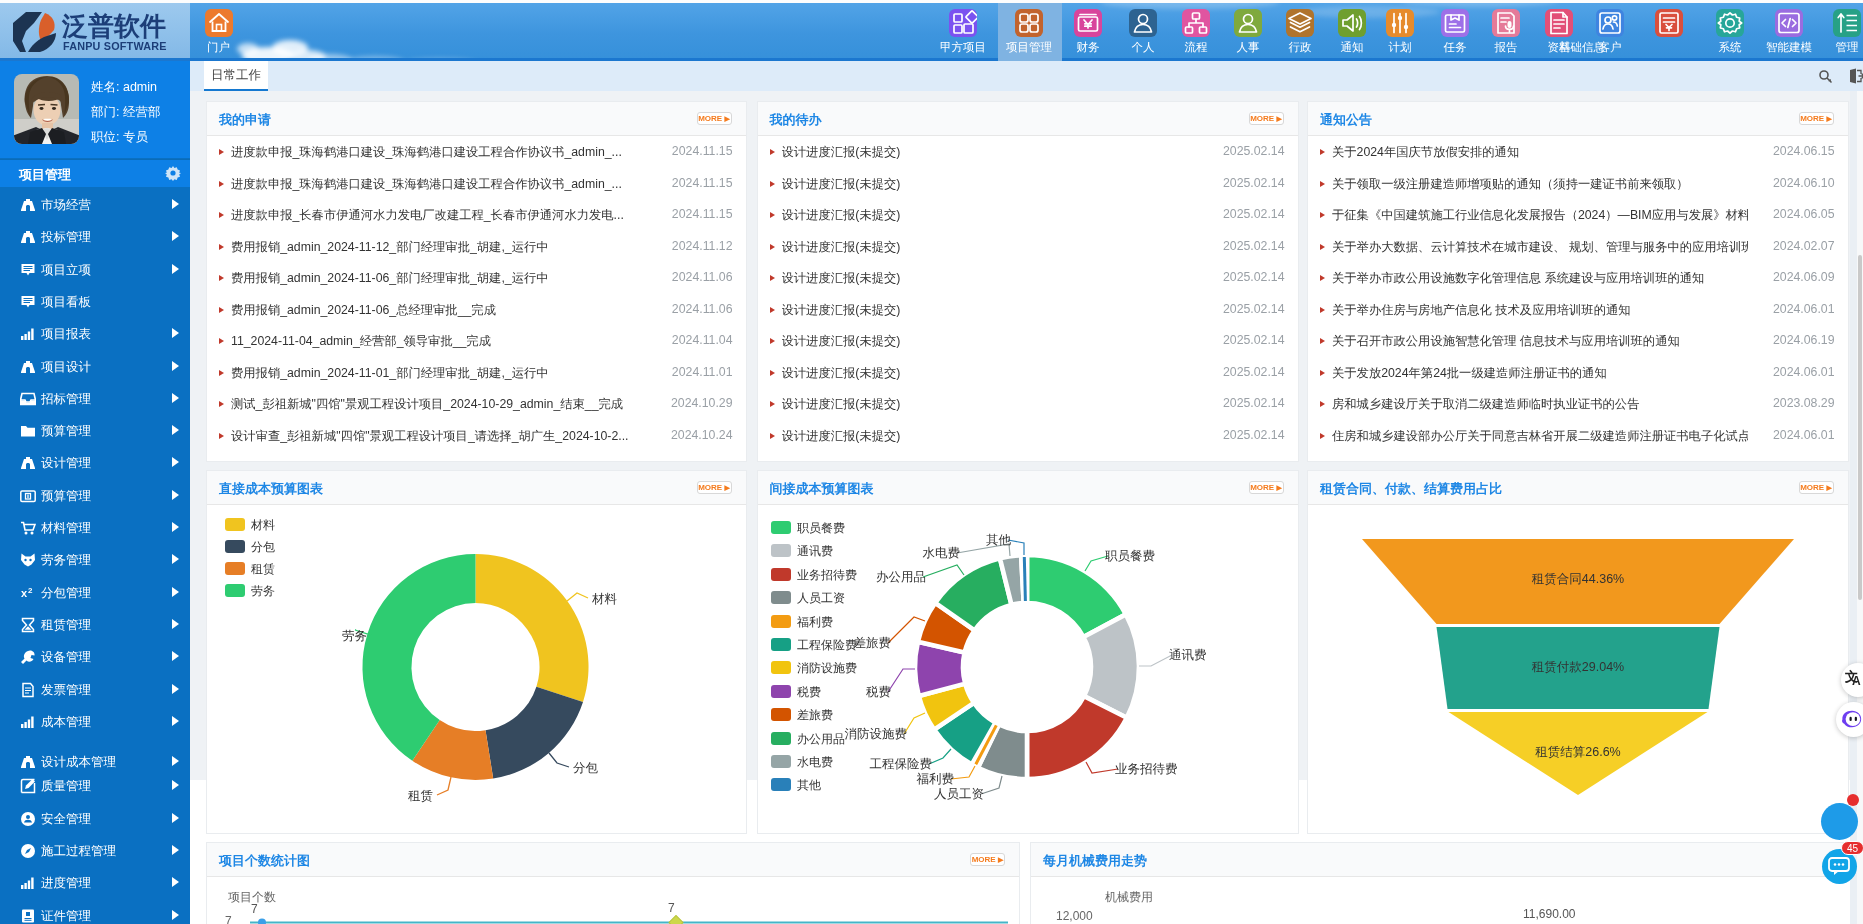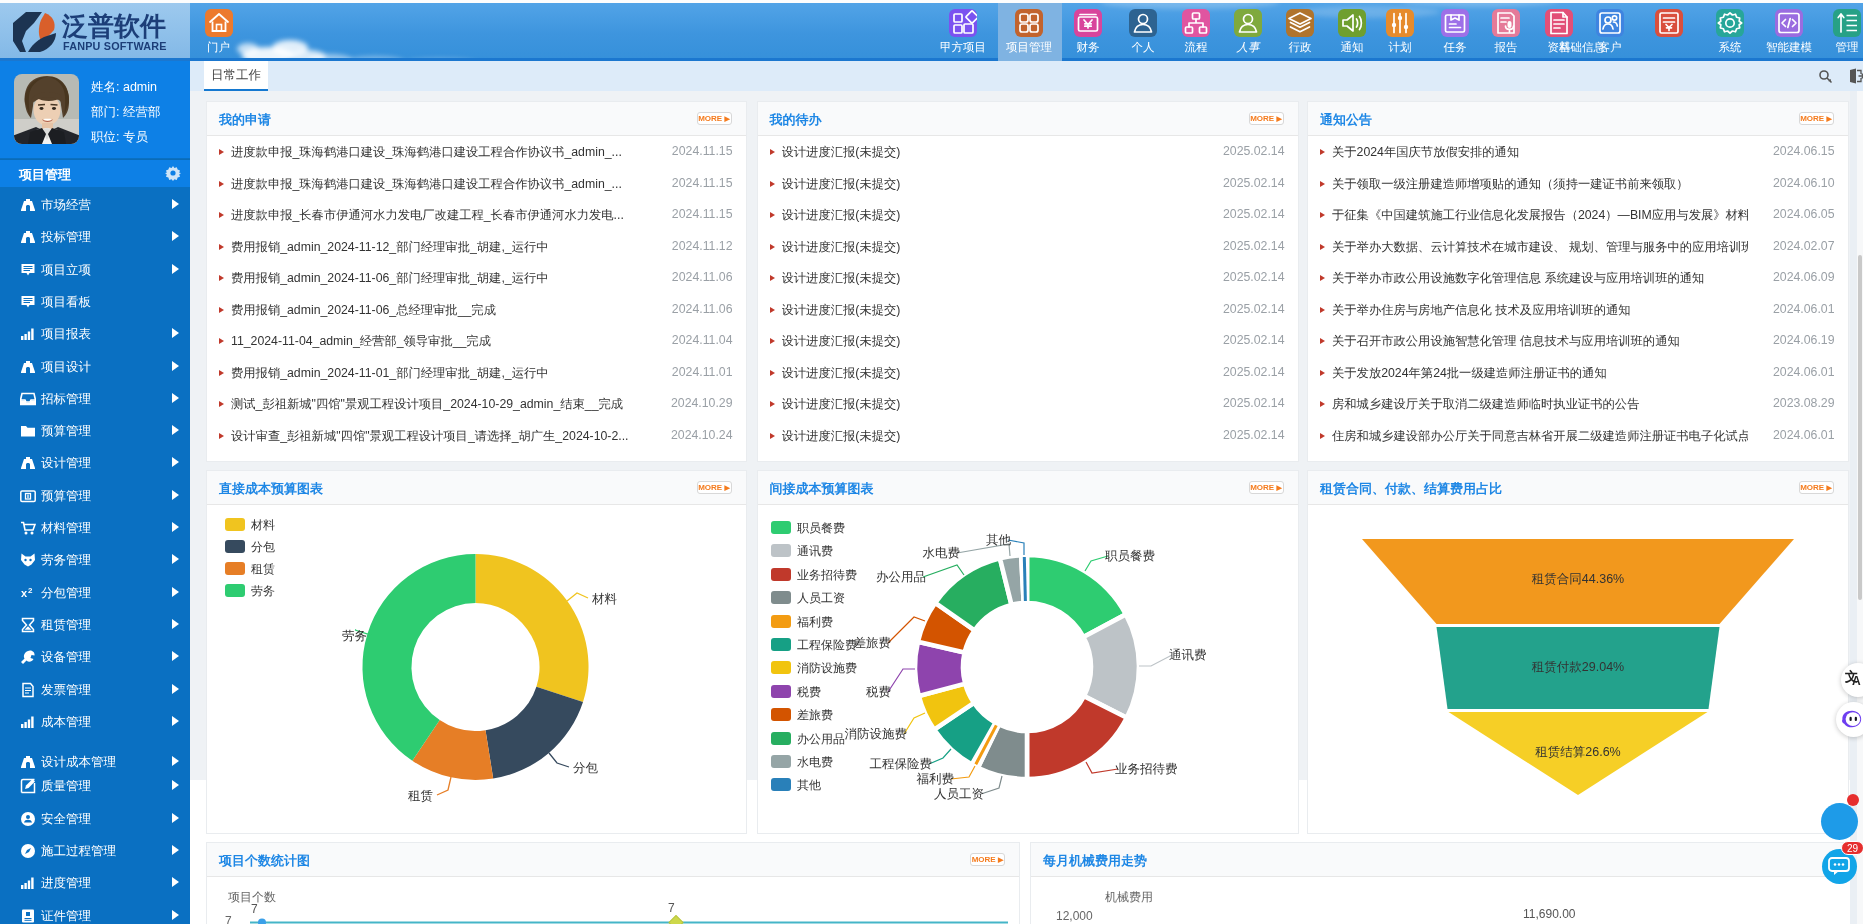--- a/index.html
+++ b/index.html
@@ -102,21 +102,21 @@
         <path d="M14 10 L14 14 M7 18 L7 14 L21 14 L21 18" fill="none" stroke="#fff" stroke-width="1.7" stroke-linecap="round" stroke-linejoin="round"></path>
       </svg>
     </div>
 <div class="navlab" style="left:1136px;">流程</div>
 <div class="navic" style="left:1234px;background:#7fa93d;">
       <svg width="28" height="28" viewBox="0 0 28 28" style="position:absolute;left:0;top:0">
         <circle cx="14" cy="10" r="4.5" fill="none" stroke="#fff" stroke-width="1.7" stroke-linecap="round" stroke-linejoin="round"></circle>
         <path d="M5.5 23 C6.5 17.5 10 15.5 14 15.5 C18 15.5 21.5 17.5 22.5 23 Z" fill="none" stroke="#fff" stroke-width="1.7" stroke-linecap="round" stroke-linejoin="round"></path>
       </svg>
     </div>
-<div class="navlab" style="left:1188px;font-style:italic;">人事</div>
+<div class="navlab" style="left:1188px;">人事</div>
 <div class="navic" style="left:1286px;background:#b0742c;">
       <svg width="28" height="28" viewBox="0 0 28 28" style="position:absolute;left:0;top:0">
         <path d="M14 4 L25 9.5 L14 15 L3 9.5 Z" fill="none" stroke="#fff" stroke-width="1.7" stroke-linecap="round" stroke-linejoin="round"></path>
         <path d="M4.5 13.5 L14 18.2 L23.5 13.5" fill="none" stroke="#fff" stroke-width="1.7" stroke-linecap="round" stroke-linejoin="round"></path>
         <path d="M4.5 18 L14 22.7 L23.5 18" fill="none" stroke="#fff" stroke-width="1.7" stroke-linecap="round" stroke-linejoin="round"></path>
       </svg>
     </div>
 <div class="navlab" style="left:1240px;">行政</div>
 <div class="navic" style="left:1338px;background:#6f9f2f;">
       <svg width="28" height="28" viewBox="0 0 28 28" style="position:absolute;left:0;top:0">
@@ -738,13 +738,13 @@
 <div class="abs" style="left:1820.5px;top:802.5px;width:37px;height:37px;border-radius:50%;background:#1e9be8;"></div>
 <div class="abs" style="left:1846.5px;top:793.5px;width:12.5px;height:12.5px;border-radius:50%;background:#e62e2e;"></div>
 <div class="abs" style="left:1822px;top:848.5px;width:35px;height:35px;border-radius:50%;background:#12a5e8;"></div>
 <svg class="abs" style="left:1828px;top:857px" width="22" height="19" viewBox="0 0 22 19">
       <rect x="1" y="1" width="20" height="13" rx="3" fill="none" stroke="#fff" stroke-width="1.8"></rect>
       <path d="M6 14 L6 18 L11 14" fill="#fff"></path>
       <circle cx="7" cy="7.5" r="1.3" fill="#fff"></circle>
       <circle cx="11" cy="7.5" r="1.3" fill="#fff"></circle>
       <circle cx="15" cy="7.5" r="1.3" fill="#fff"></circle>
     </svg>
-<div class="abs" style="left:1841px;top:841px;width:23px;height:14px;border-radius:7px;background:#e62e2e;border:1.5px solid #fff;color:#fff;font-size:10px;text-align:center;line-height:13px;">29</div>
+<div class="abs" style="left:1841px;top:841px;width:23px;height:14px;border-radius:7px;background:#e62e2e;border:1.5px solid #fff;color:#fff;font-size:10px;text-align:center;line-height:13px;">45</div>
 </div>
 </body></html>

